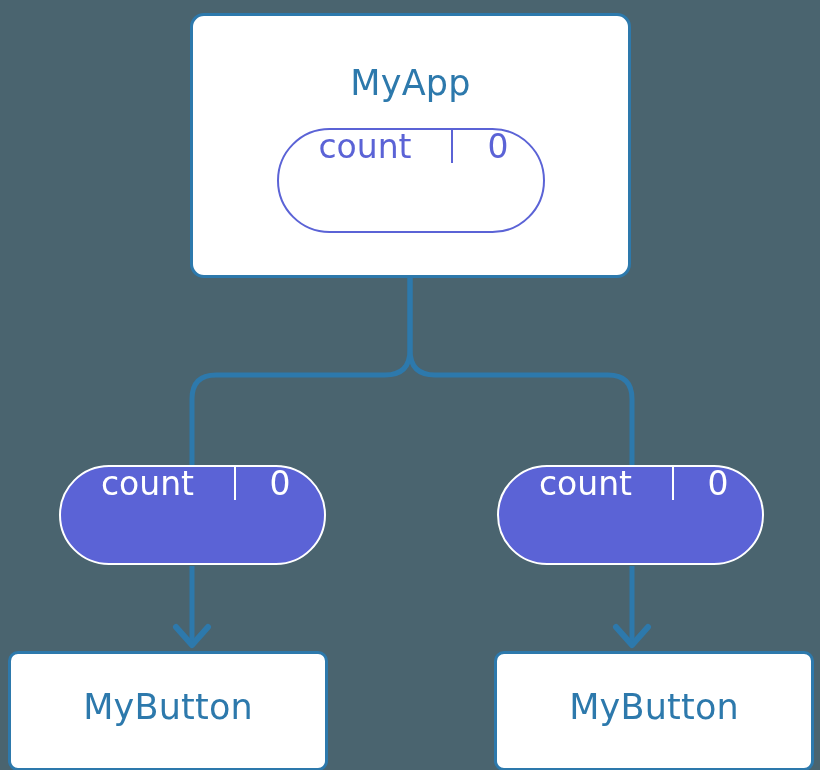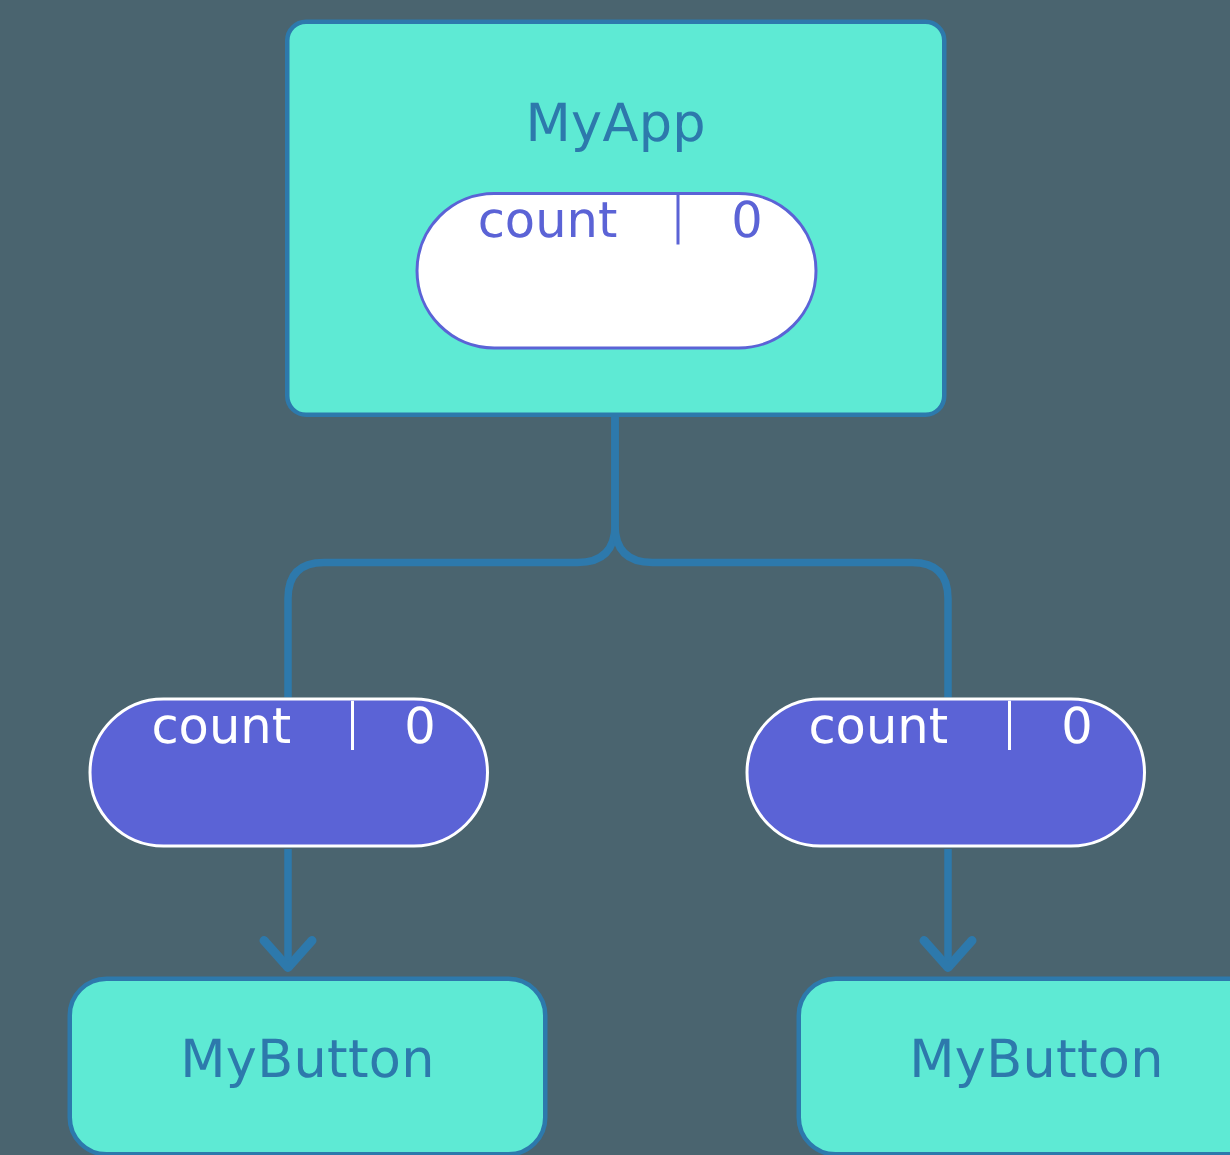--- a/index.html
+++ b/index.html
@@ -23,21 +23,21 @@
     left: 0;
     top: 0;
     width: 820px;
     height: 770px;
     pointer-events: none;
   }
 
   
   .card {
     position: absolute;
-    background: #5eead4;
+    background: #ffffff;
     border: 3px solid #2d79ac;
     border-radius: 14px;
     box-sizing: border-box;
   }
   .card-title {
     color: #2d79ac;
     font-size: 35px;
     font-weight: 400;
     text-align: center;
     letter-spacing: 0.2px;
@@ -51,22 +51,21 @@
     height: 265px;
   }
   #app-card .card-title {
     margin-top: 50px;
   }
 
   .btn-card {
     top: 651px;
     width: 320px;
     height: 120px;
-    border-radius: 26px;
-    margin-left: 37px;
+    border-radius: 10px;
   }
   #btn-card-left  { left: 8px; }
   #btn-card-right { left: 494px; }
   .btn-card .card-title {
     margin-top: 36px;
   }
 
   
   .pill {
     position: absolute;

